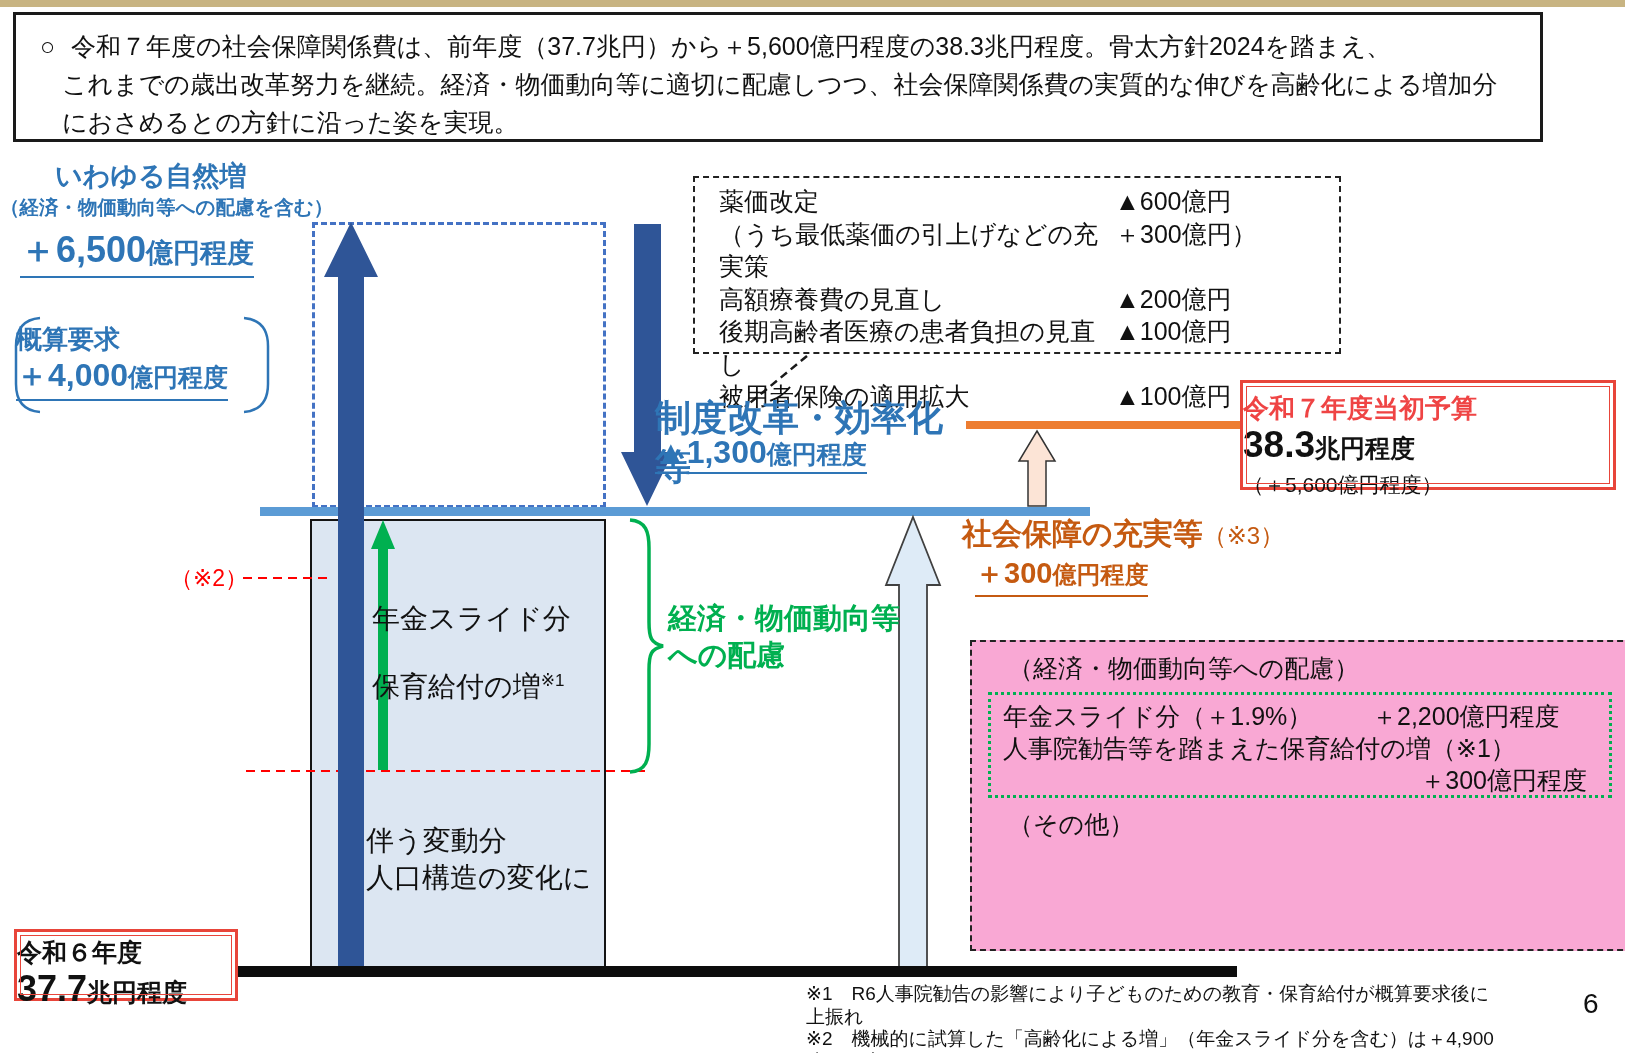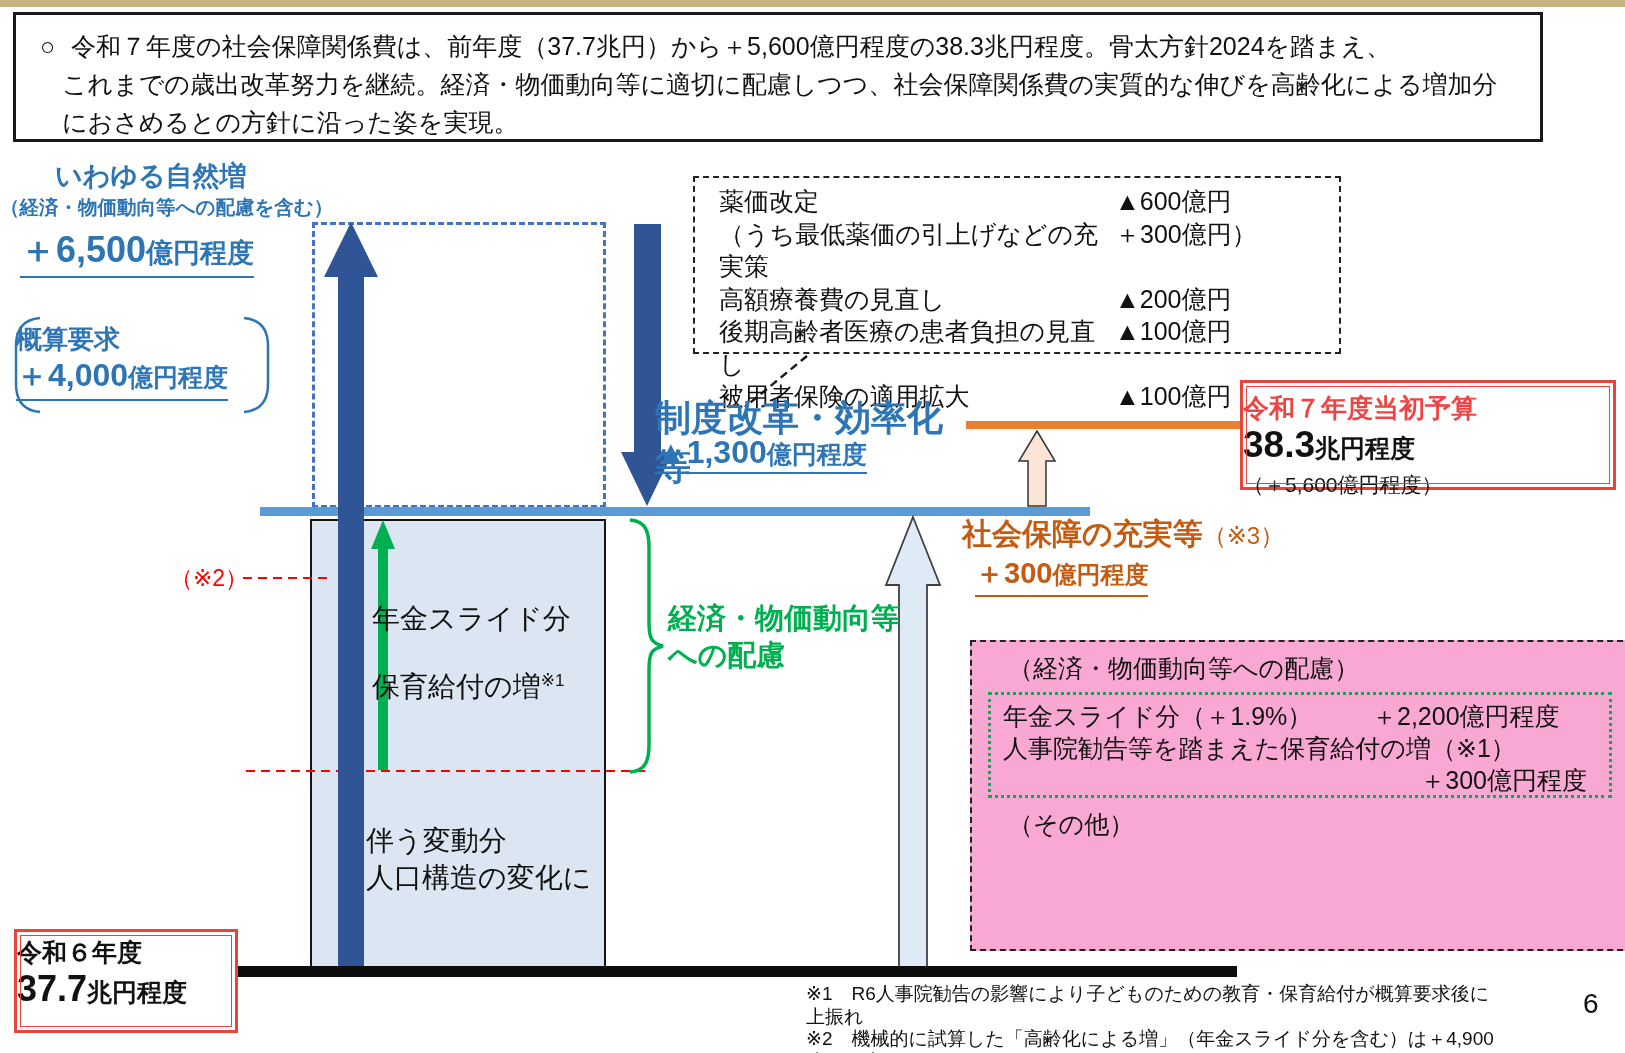--- a/index.html
+++ b/index.html
@@ -66,21 +66,21 @@
   .g-row{display:flex;font-size:25px;line-height:32px;color:#111;}
   .g-row .lbl{flex:1;}
   .g-row .val{width:225px;}
   .g-row-right{text-align:right;font-size:25px;line-height:32px;color:#111;padding-right:10px;}
   .detail-other-header{position:absolute;left:36px;top:166px;font-size:25px;color:#111;}
   .o-rows{position:absolute;left:0;top:202px;width:100%;}
   .o-row{display:flex;padding:0 28px;font-size:25px;line-height:34px;color:#111;}
   .o-row .lbl{flex:1;}
   .o-row .val{width:170px;}
   
-  .r6-box{left:14px;top:929px;width:224px;height:104px;padding-top:5px;box-sizing:border-box;}
+  .r6-box{left:14px;top:929px;width:224px;height:72px;padding-top:5px;box-sizing:border-box;}
   .r6-title{font-size:25px;font-weight:bold;line-height:31px;color:#111;}
   .r6-amt{line-height:42px;color:#111;font-weight:bold;}
   .baseline{left:238px;top:966px;width:999px;height:11px;background:#0d0d0d;z-index:6;}
   
   .footnotes{left:806px;top:983px;width:700px;font-size:19px;line-height:22.5px;color:#111;z-index:8;}
   .pagenum{left:1583px;top:988px;font-size:28px;color:#111;z-index:8;}
   
   .svg-overlay{position:absolute;left:0;top:0;z-index:5;pointer-events:none;}
 </style>
 </head>

